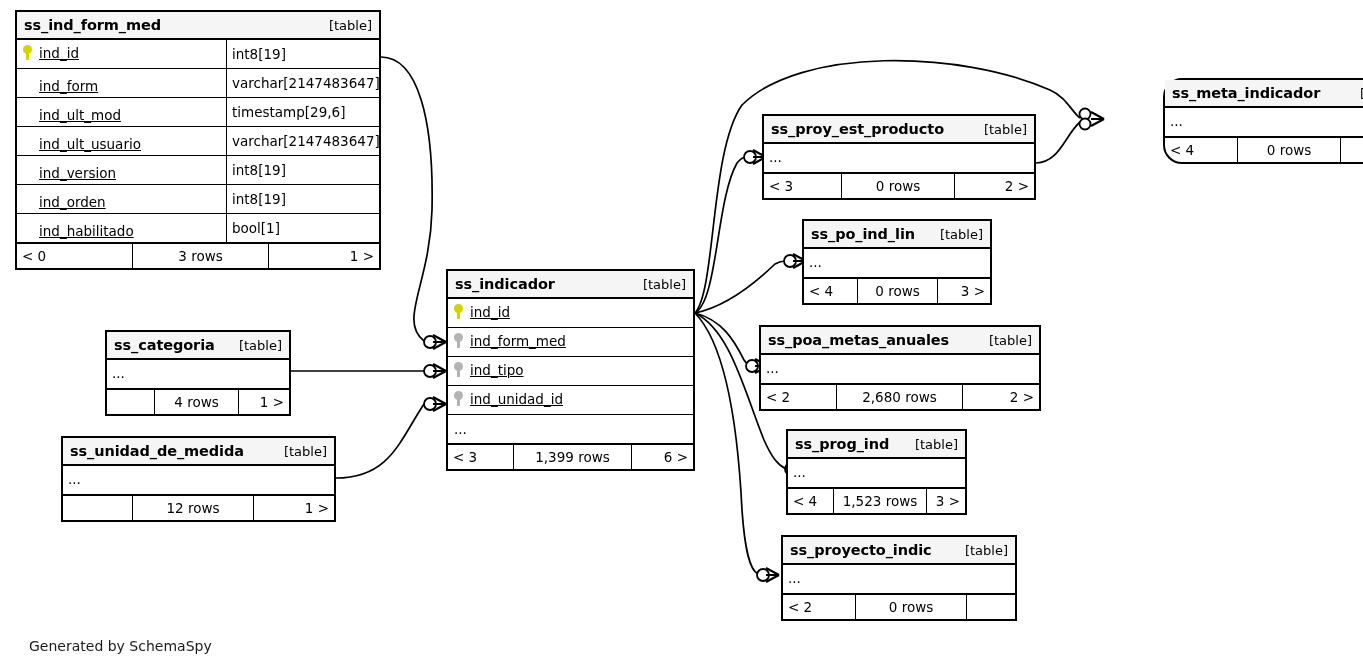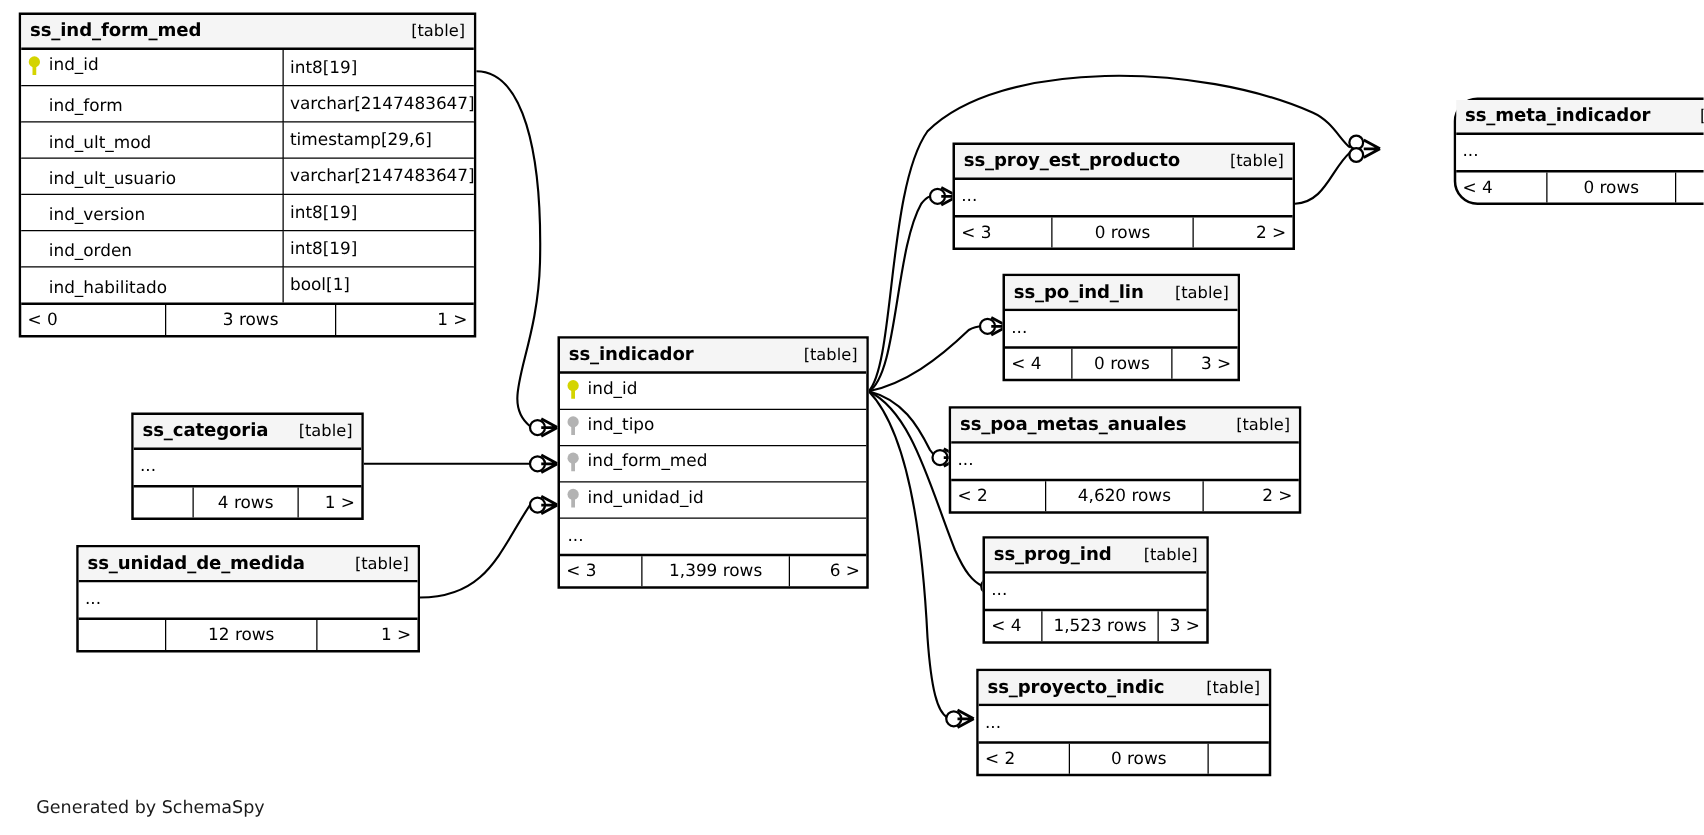--- a/index.html
+++ b/index.html
@@ -77,20 +77,21 @@
   }
   .cols tr td:last-child { border-right: none; }
   .cols tr:last-child td { border-bottom: none; }
   .cols td.cname { padding-left: 6px; }
   .cols td.ctype { }
 
   .keycell {
     display: inline-flex;
     align-items: center;
     gap: 7px;
+    text-decoration: underline;
   }
   .keyicon {
     display: inline-block;
     width: 9px;
     height: 15px;
     position: relative;
     flex: 0 0 auto;
   }
   .keyicon::before {
     content: "";
@@ -294,27 +295,27 @@
       <tbody>
           <tr>
         <td class="cname"><span class="keycell">
                 <span class="keyicon pk"></span>
                 <span>ind_id</span>
               </span></td>
       </tr>
       <tr>
         <td class="cname"><span class="keycell">
                 <span class="keyicon fk"></span>
+                <span>ind_form_med</span>
+              </span></td>
+      </tr>
+      <tr>
+        <td class="cname"><span class="keycell">
+                <span class="keyicon fk"></span>
                 <span>ind_tipo</span>
-              </span></td>
-      </tr>
-      <tr>
-        <td class="cname"><span class="keycell">
-                <span class="keyicon fk"></span>
-                <span>ind_form_med</span>
               </span></td>
       </tr>
       <tr>
         <td class="cname"><span class="keycell">
                 <span class="keyicon fk"></span>
                 <span>ind_unidad_id</span>
               </span></td>
       </tr>
       <tr>
         <td class="cname">...</td>
@@ -394,21 +395,21 @@
   </div>
 
   <div class="node" style="left:759px; top:325px; width:282px;">
     <div class="node-title">
       <span class="tname">ss_poa_metas_anuales</span>
       <span class="ttag">[table]</span>
     </div>
     <div class="ellipsis-row">...</div>
     <div class="node-foot">
       <div class="fcell f-left" style="width:76px;">&lt; 2</div>
-      <div class="fcell f-mid" style="width:126px;">4,620 rows</div>
+      <div class="fcell f-mid" style="width:126px;">2,680 rows</div>
       <div class="fcell f-right" style="flex:1;">2 &gt;</div>
     </div>
   </div>
 
   <div class="node" style="left:786px; top:429px; width:181px;">
     <div class="node-title">
       <span class="tname">ss_prog_ind</span>
       <span class="ttag">[table]</span>
     </div>
     <div class="ellipsis-row">...</div>

